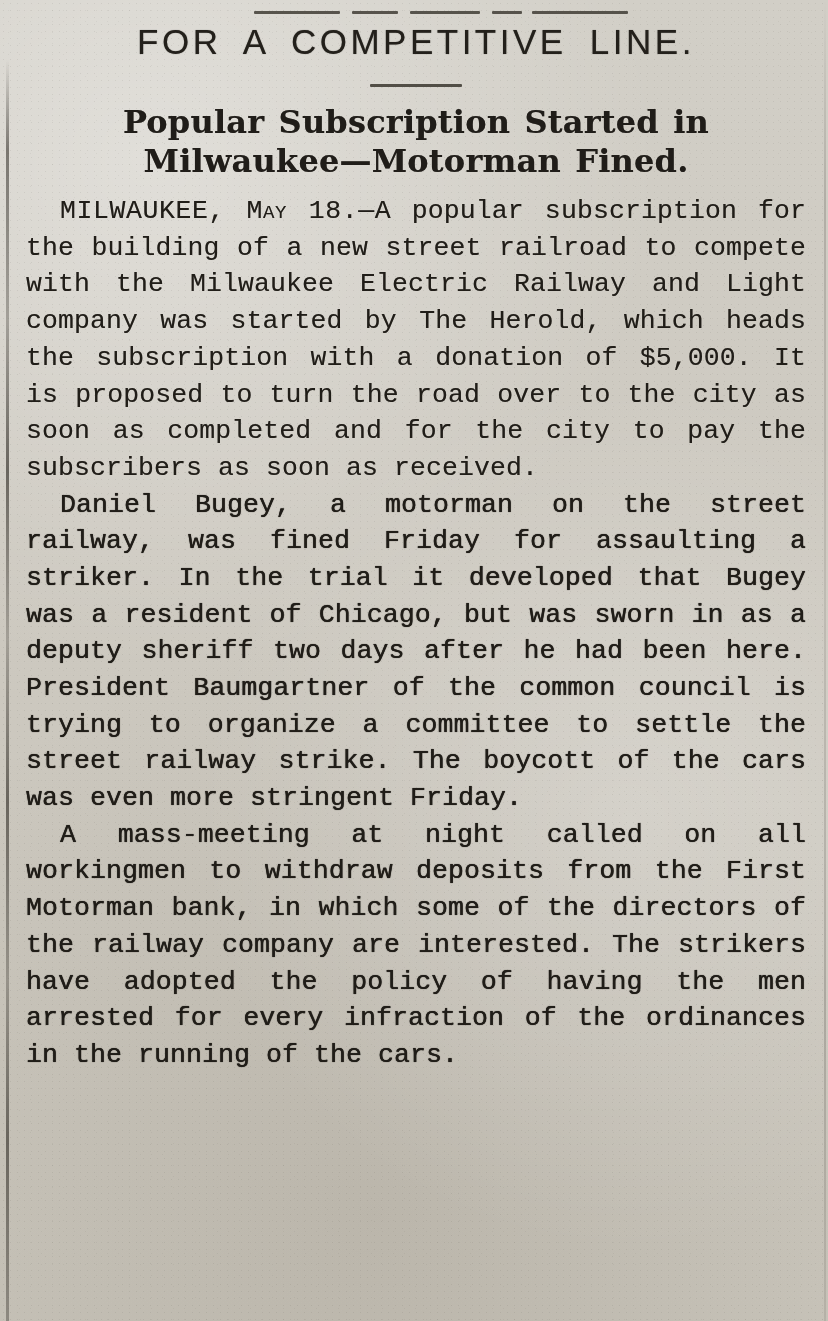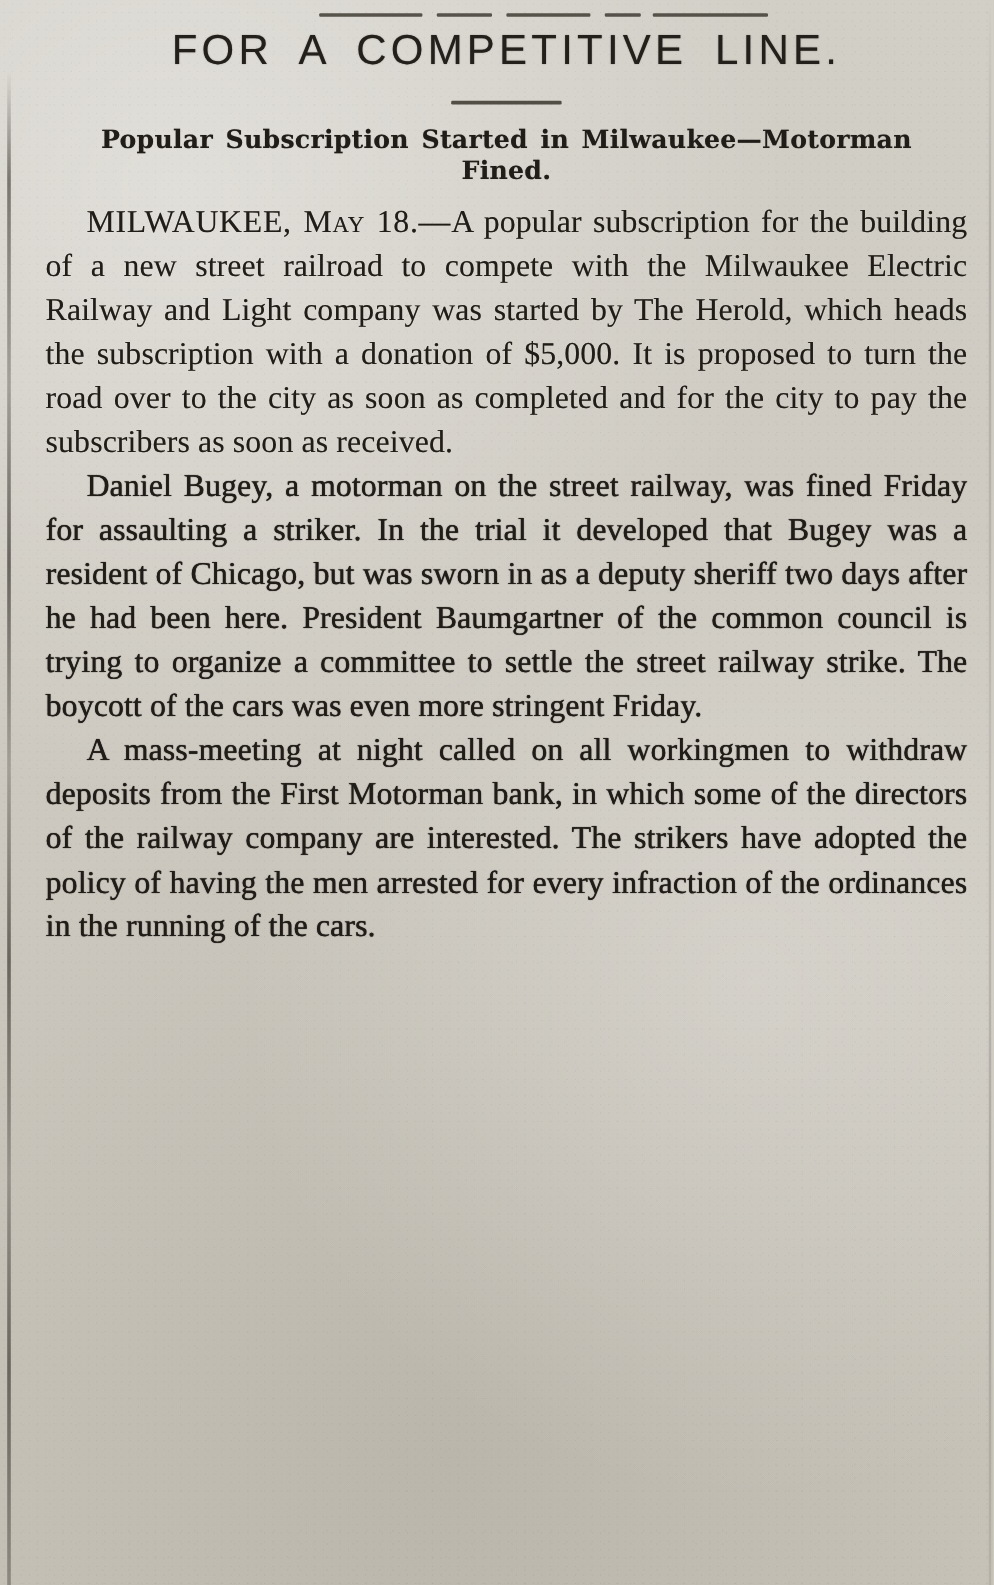--- a/index.html
+++ b/index.html
@@ -17,21 +17,21 @@
   .page {
     position: relative;
     width: 828px;
     height: 1321px;
     background:
       radial-gradient(circle at 18% 12%, rgba(255,255,255,0.35) 0%, rgba(255,255,255,0) 38%),
       radial-gradient(circle at 76% 62%, rgba(255,255,255,0.22) 0%, rgba(255,255,255,0) 42%),
       radial-gradient(circle at 45% 92%, rgba(120,110,95,0.18) 0%, rgba(120,110,95,0) 45%),
       linear-gradient(180deg, #d2cfc7 0%, #cdc9c0 40%, #c9c5bb 100%);
     box-sizing: border-box;
-    padding: 0 22px 0 38px;
+    padding: 0 22px 0 26px;
     overflow: hidden;
   }
   .page::after {
     
     content: "";
     position: absolute;
     inset: 0;
     pointer-events: none;
     background-image:
       radial-gradient(rgba(60,55,48,0.11) 0.6px, rgba(0,0,0,0) 0.7px),
@@ -114,32 +114,32 @@
     background: #3a362e;
     margin: 22px auto 16px auto;
     opacity: 0.85;
     border-radius: 1px;
   }
 
   .subhead {
     text-align: center;
     font-family: "DejaVu Serif", serif;
     font-weight: bold;
-    font-size: 21px;
+    font-size: 32px;
     line-height: 1.22;
     color: #201d19;
     letter-spacing: 0.2px;
     word-spacing: 3px;
     margin: 0 14px;
     text-shadow: 0 0 0.6px rgba(30,27,22,0.5);
   }
 
   .body {
     margin-top: 12px;
-    font-family: Liberation Serif, serif;
+    font-family: Liberation Mono, monospace;
     font-size: 26.5px;
     line-height: 1.385;
     color: #201d18;
     text-align: justify;
     text-justify: inter-word;
     letter-spacing: 0.1px;
     text-shadow: 0 0 0.5px rgba(30,27,22,0.45);
   }
   .body p {
     margin: 0;

